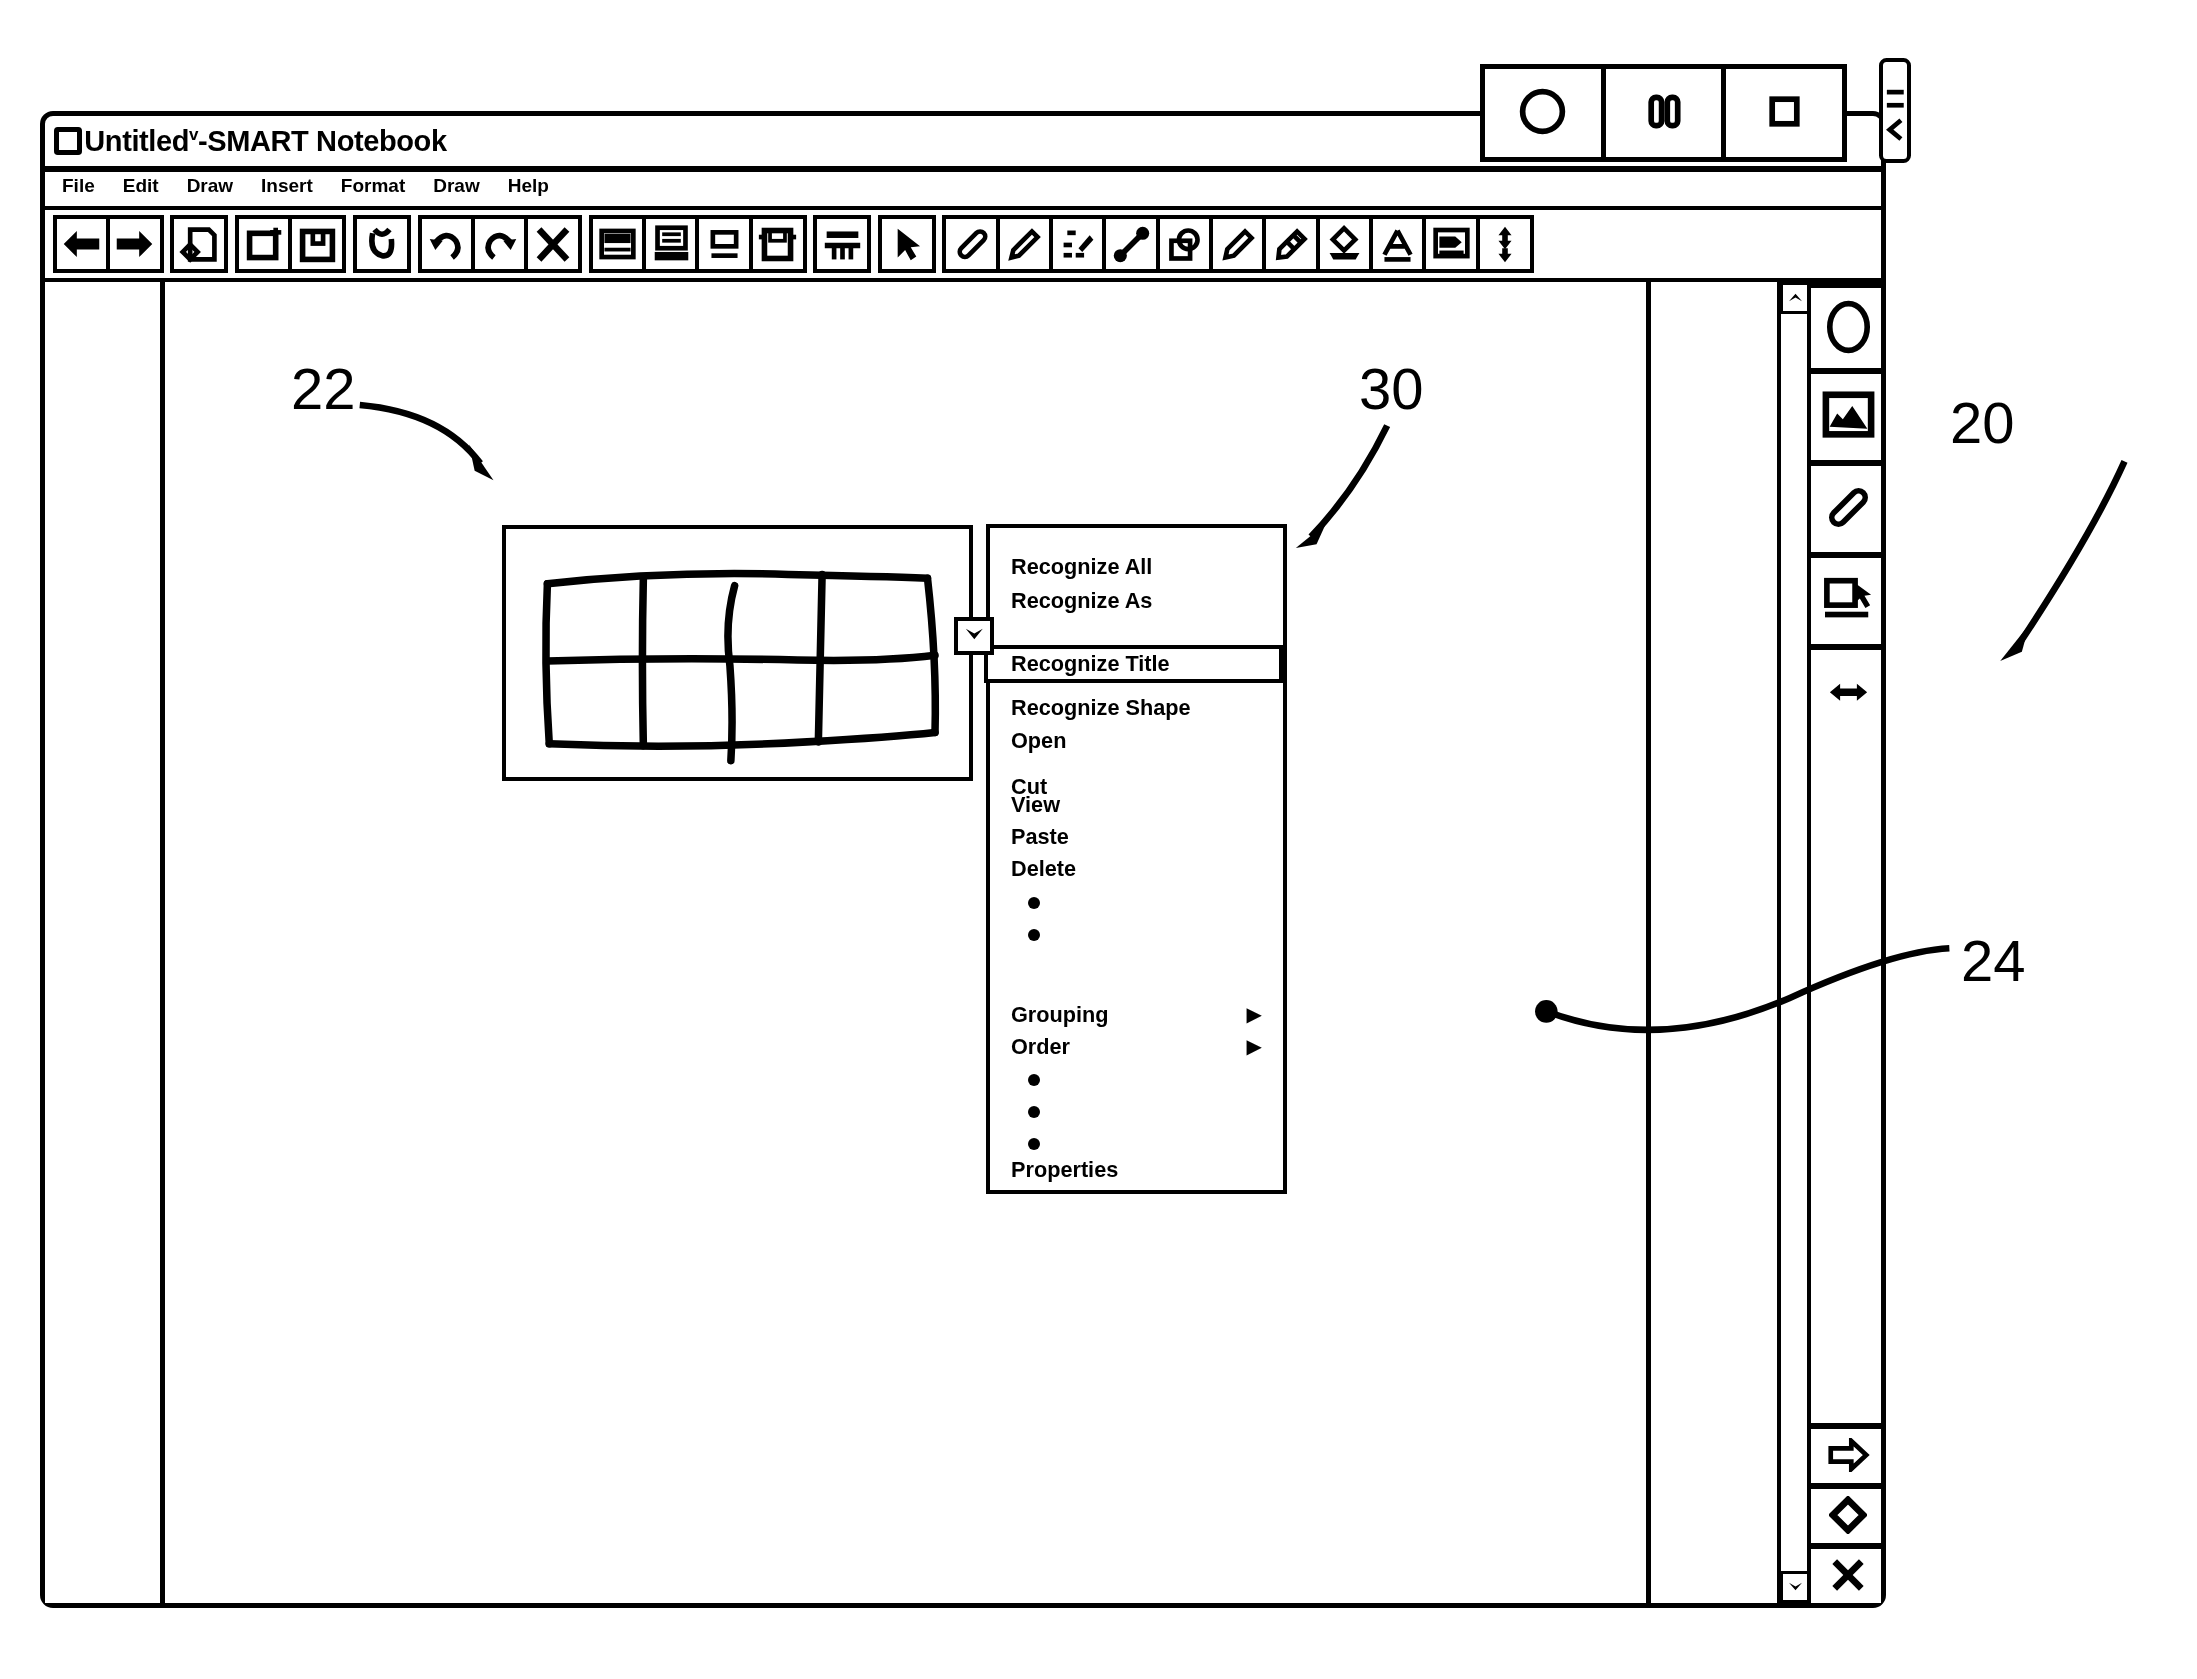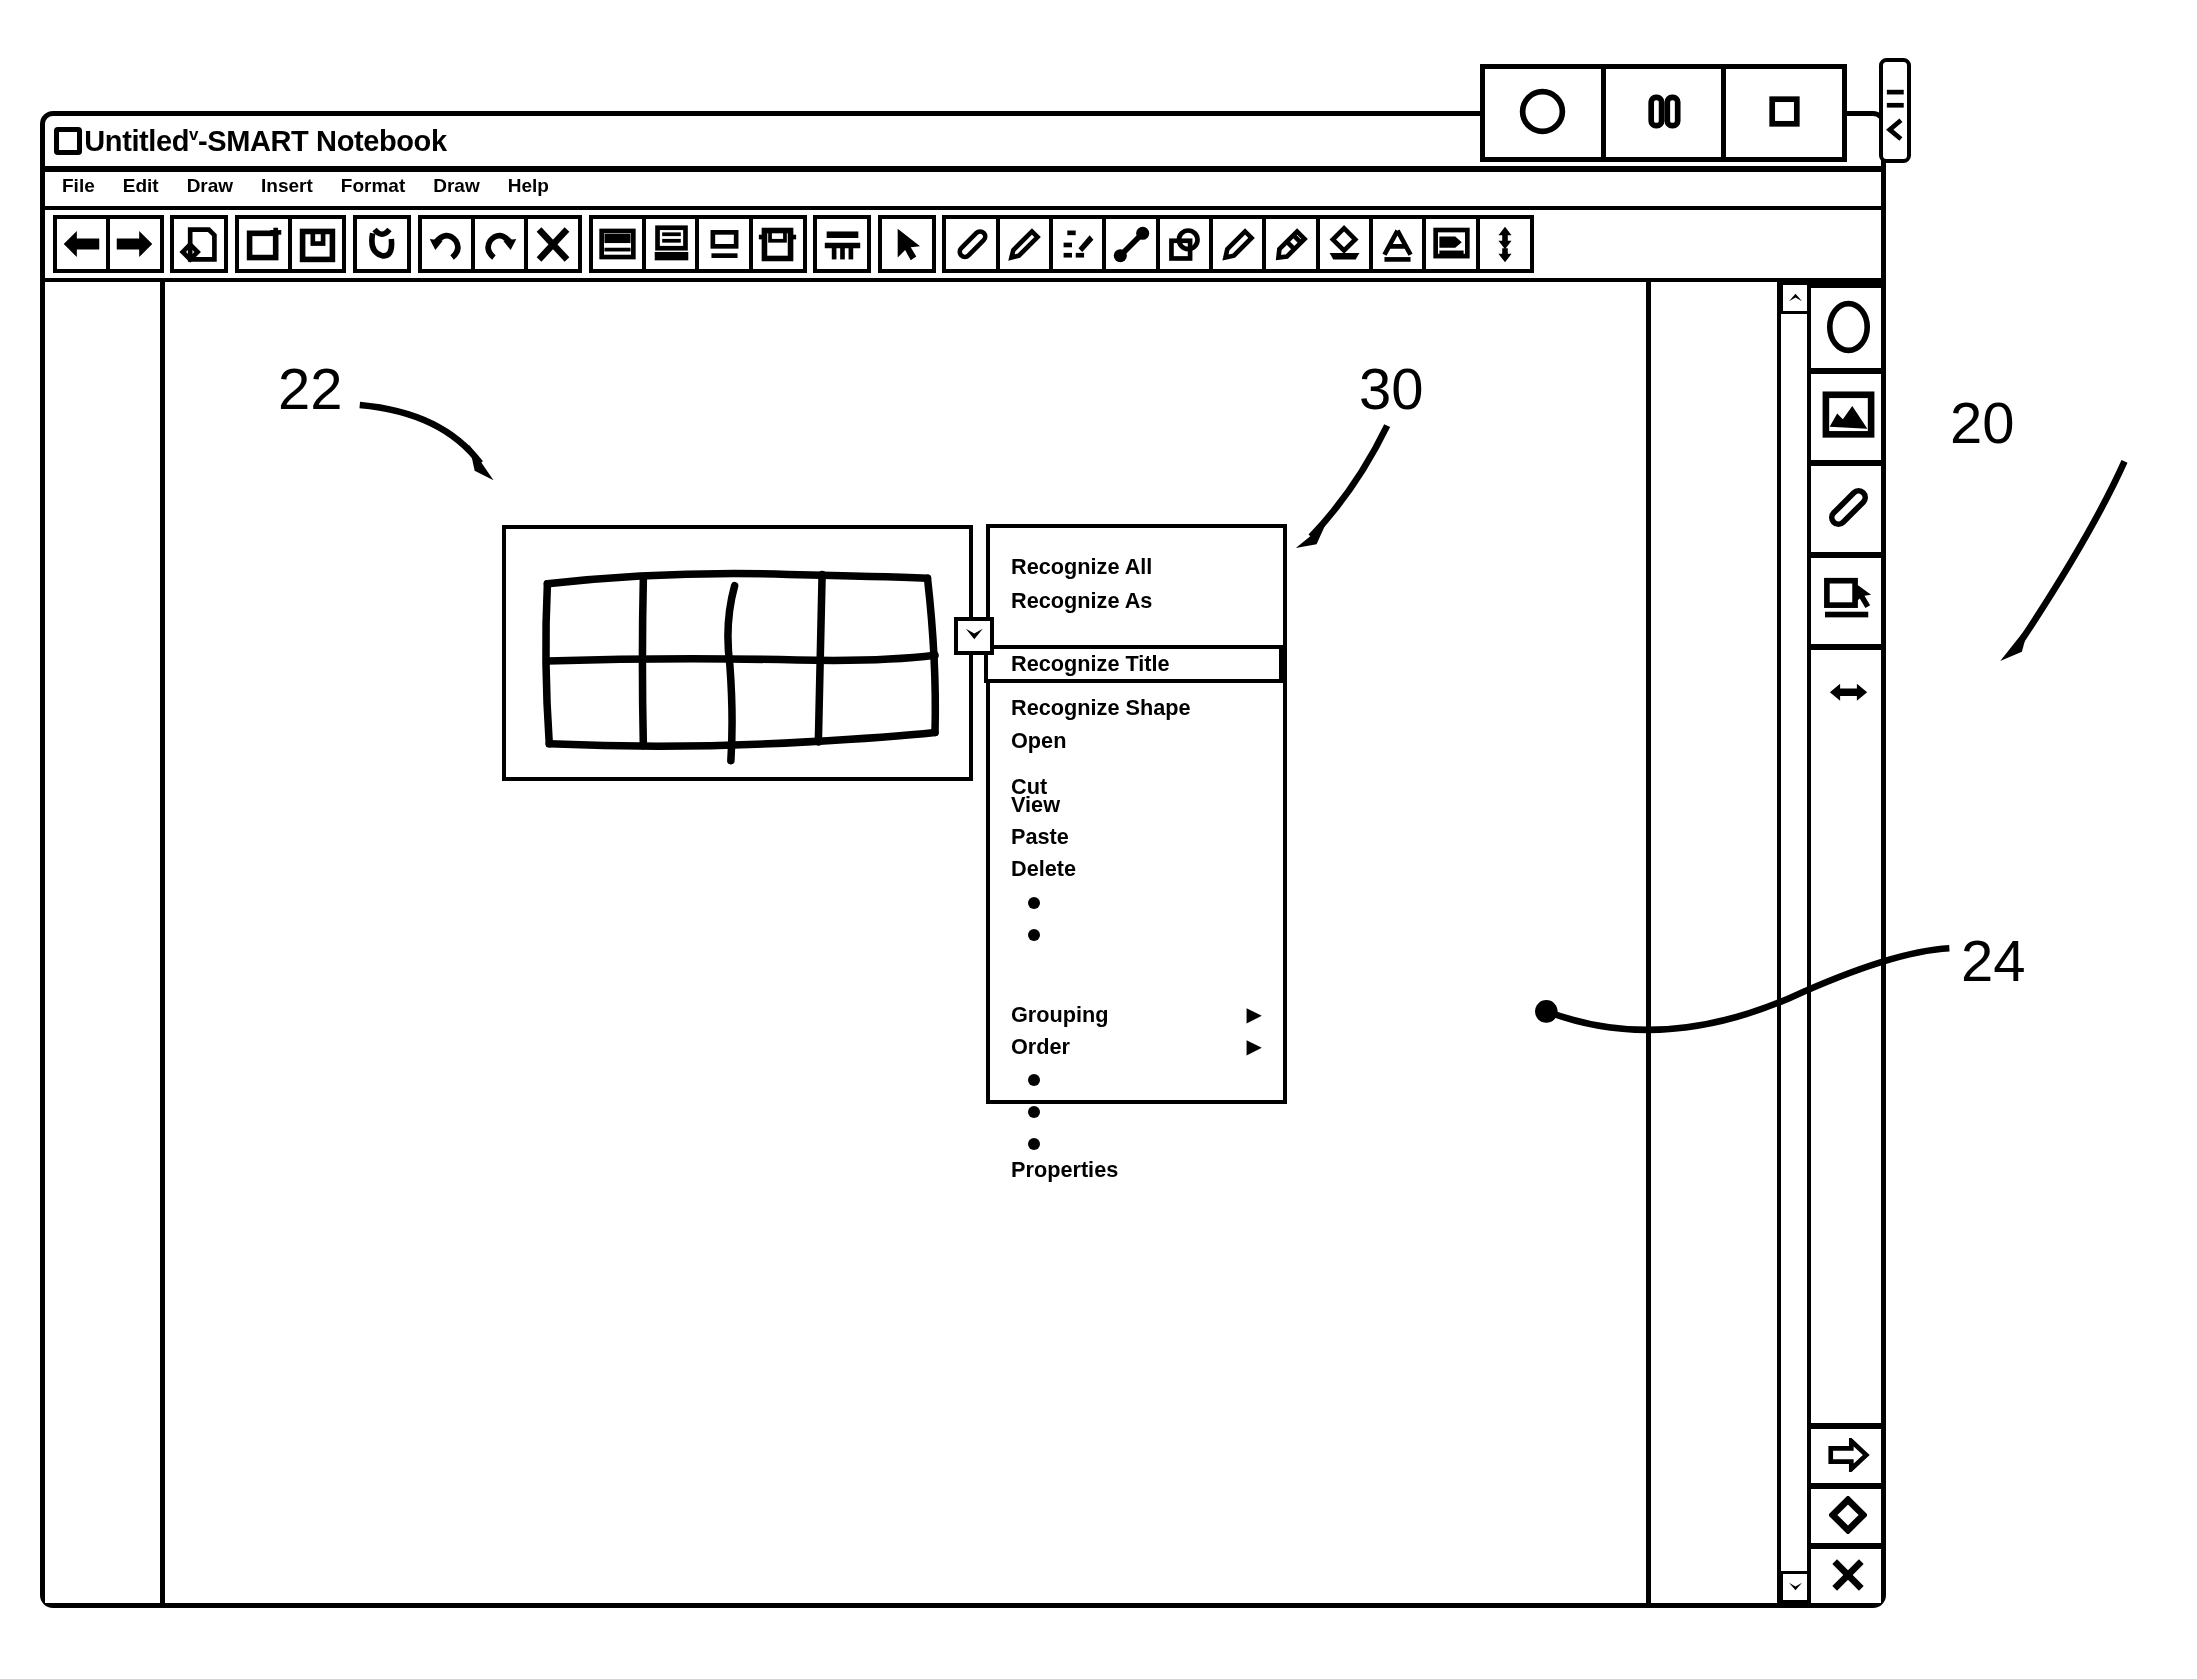--- a/index.html
+++ b/index.html
@@ -89,21 +89,21 @@
     border:4.7px solid #000;box-sizing:border-box;background:#fff;
   }
   #table-dropdown{
     position:absolute;left:954px;top:617px;width:40px;height:38px;
     border:4.7px solid #000;box-sizing:border-box;background:#fff;
     display:flex;align-items:center;justify-content:center;z-index:6;
   }
 
   
   #context-menu{
-    position:absolute;left:986px;top:524px;width:301px;height:580px;
+    position:absolute;left:986px;top:524px;width:301px;height:670px;
     border:4.7px solid #000;box-sizing:border-box;background:#fff;z-index:5;text-align:center;
   }
   .cm-item{
     position:absolute;left:21px;font-size:21.7px;font-weight:bold;white-space:nowrap;line-height:1;
   }
   .cm-arrow{position:absolute;right:21px;font-size:20px;line-height:1;}
   #cm-highlight{
     position:absolute;left:-5.6px;width:299px;height:38px;top:117px;
     border:4.7px solid #000;box-sizing:border-box;background:#fff;
   }
@@ -121,21 +121,21 @@
   .win-btn:last-child{border-right:none;}
   #win-side-tab{
     position:absolute;left:1879px;top:58px;width:32px;height:105px;
     border:4.7px solid #000;border-radius:7.5px;box-sizing:border-box;background:#fff;z-index:8;
     display:flex;flex-direction:column;align-items:center;justify-content:space-around;
   }
 
   
   .ref-num{position:absolute;font-size:58px;font-weight:normal;
            font-family:"Liberation Sans",sans-serif;line-height:1;}
-  #ref-22{left:278px;top:360px;}
+  #ref-22{left:291px;top:360px;}
   #ref-30{left:1359px;top:360px;}
   #ref-20{left:1950px;top:394px;}
   #ref-24{left:1961px;top:932px;}
   #callouts{position:absolute;left:0;top:0;width:2198px;height:1680px;pointer-events:none;z-index:20;}
 </style>
 </head>
 <body>
 
 <div id="win-controls">
   <div class="win-btn">

